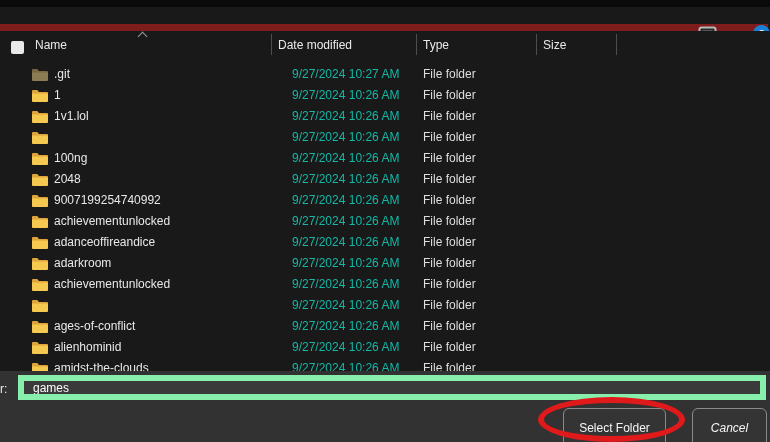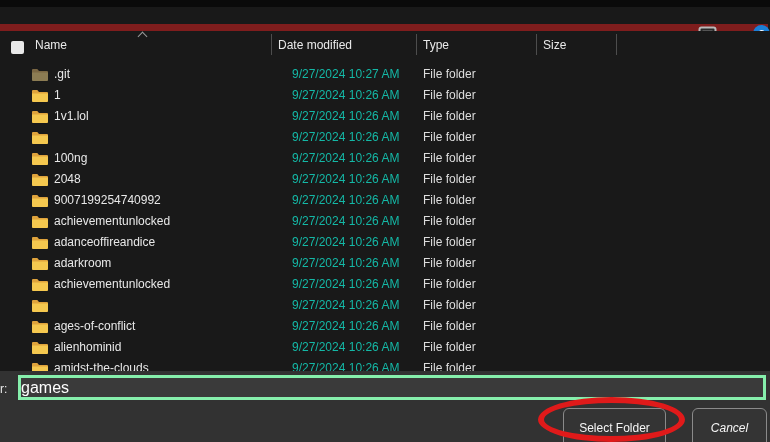--- a/index.html
+++ b/index.html
@@ -44,22 +44,22 @@
   .c-name { left:54px; width:212px; color:#e8e8e8; }
   .c-date { left:292px; width:138px; color:#14b8a6; }
   .c-type { left:423px; width:112px; color:#dedede; }
   .c-size { left:543px; width:70px;  color:#dedede; }
   .dim { filter:brightness(0.62) saturate(0.55); }
   
   .footer { position:absolute; left:0; top:371px; width:770px; height:71px; background:#323232; }
   .label-frag { position:absolute; left:0; top:11px; color:#e8e8e8; }
   .folder-input {
     position:absolute; left:18px; top:4px; width:748px; height:25px;
-    background:#3a3a3a; border:3px solid #86efac; color:#fdfdfd;
-    font-size:16px; font-family:"Liberation Sans", sans-serif; outline:none;
+    background:#3a3a3a; border:6px solid #86efac; color:#fdfdfd;
+    padding-left:9px; font-size:12px; font-family:"Liberation Sans", sans-serif; outline:none;
   }
   .btn {
     position:absolute; top:37px; height:40px;
     background:#343434; border:1px solid #8a8a8a; border-radius:6px;
     color:#f5f5f5; font-size:12px; font-family:"Liberation Sans", sans-serif; cursor:default;
   }
   .btn-select { left:563px; width:103px; }
   .btn-cancel { left:692px; width:75px;font-style:italic; }
   .red-ellipse {
     position:absolute; left:538px; top:397px; width:147px; height:45px;

